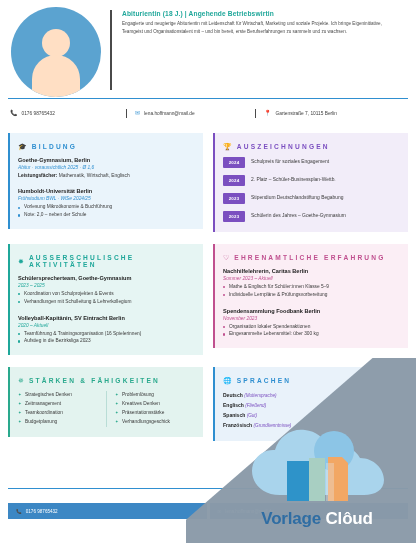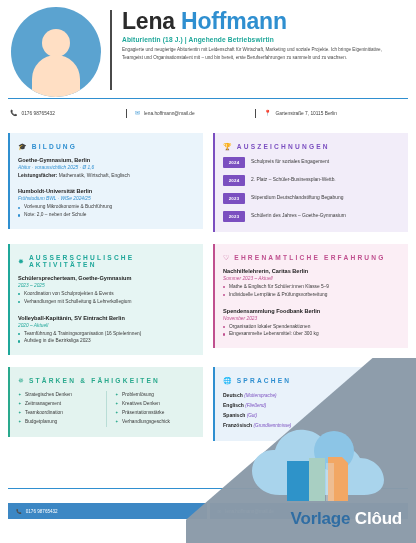--- a/index.html
+++ b/index.html
@@ -201,21 +201,21 @@
   }
   .wm-shape{
     position:absolute;right:-20px;bottom:-20px;
     width:300px;height:260px;
     background:#8a9aa8;
     clip-path:polygon(100% 0%, 100% 100%, 0% 100%);
     opacity:.97;
   }
   .wm-inner{
     position:absolute;right:14px;bottom:14px;
-    width:170px;text-align:right;
+    width:170px;text-align:center;
   }
   .wm-cloud{position:relative;width:150px;height:82px;margin:0 auto 2px auto;}
   .wm-text{
     font-size:17px;font-weight:bold;color:#2f6da3;letter-spacing:-0.2px;
   }
   .wm-text .w2{color:#ffffff;}
 </style>
 </head>
 <body>
 
@@ -223,24 +223,20 @@
 
   <div class="header">
     <div class="avatar-wrap">
       <div class="avatar">
         <div class="head"></div>
         <div class="body"></div>
       </div>
     </div>
     <div class="head-divider"></div>
     <div class="head-text">
-      <div class="name">
-        <span>Lena</span>
-        <span class="last">Hoffmann</span>
-      </div>
       <div class="subtitle">Abiturientin (18 J.) | Angehende Betriebswirtin</div>
       <div class="summary">Engagierte und neugierige Abiturientin mit Leidenschaft für Wirtschaft, Marketing und soziale Projekte. Ich bringe Eigeninitiative, Teamgeist und Organisationstalent mit – und bin bereit, erste Berufserfahrungen zu sammeln und zu wachsen.</div>
     </div>
   </div>
 
   <div class="contact-rule"></div>
 
   <div class="contact-bar">
     <div class="contact-item c1">
       <span class="ci">📞</span>

